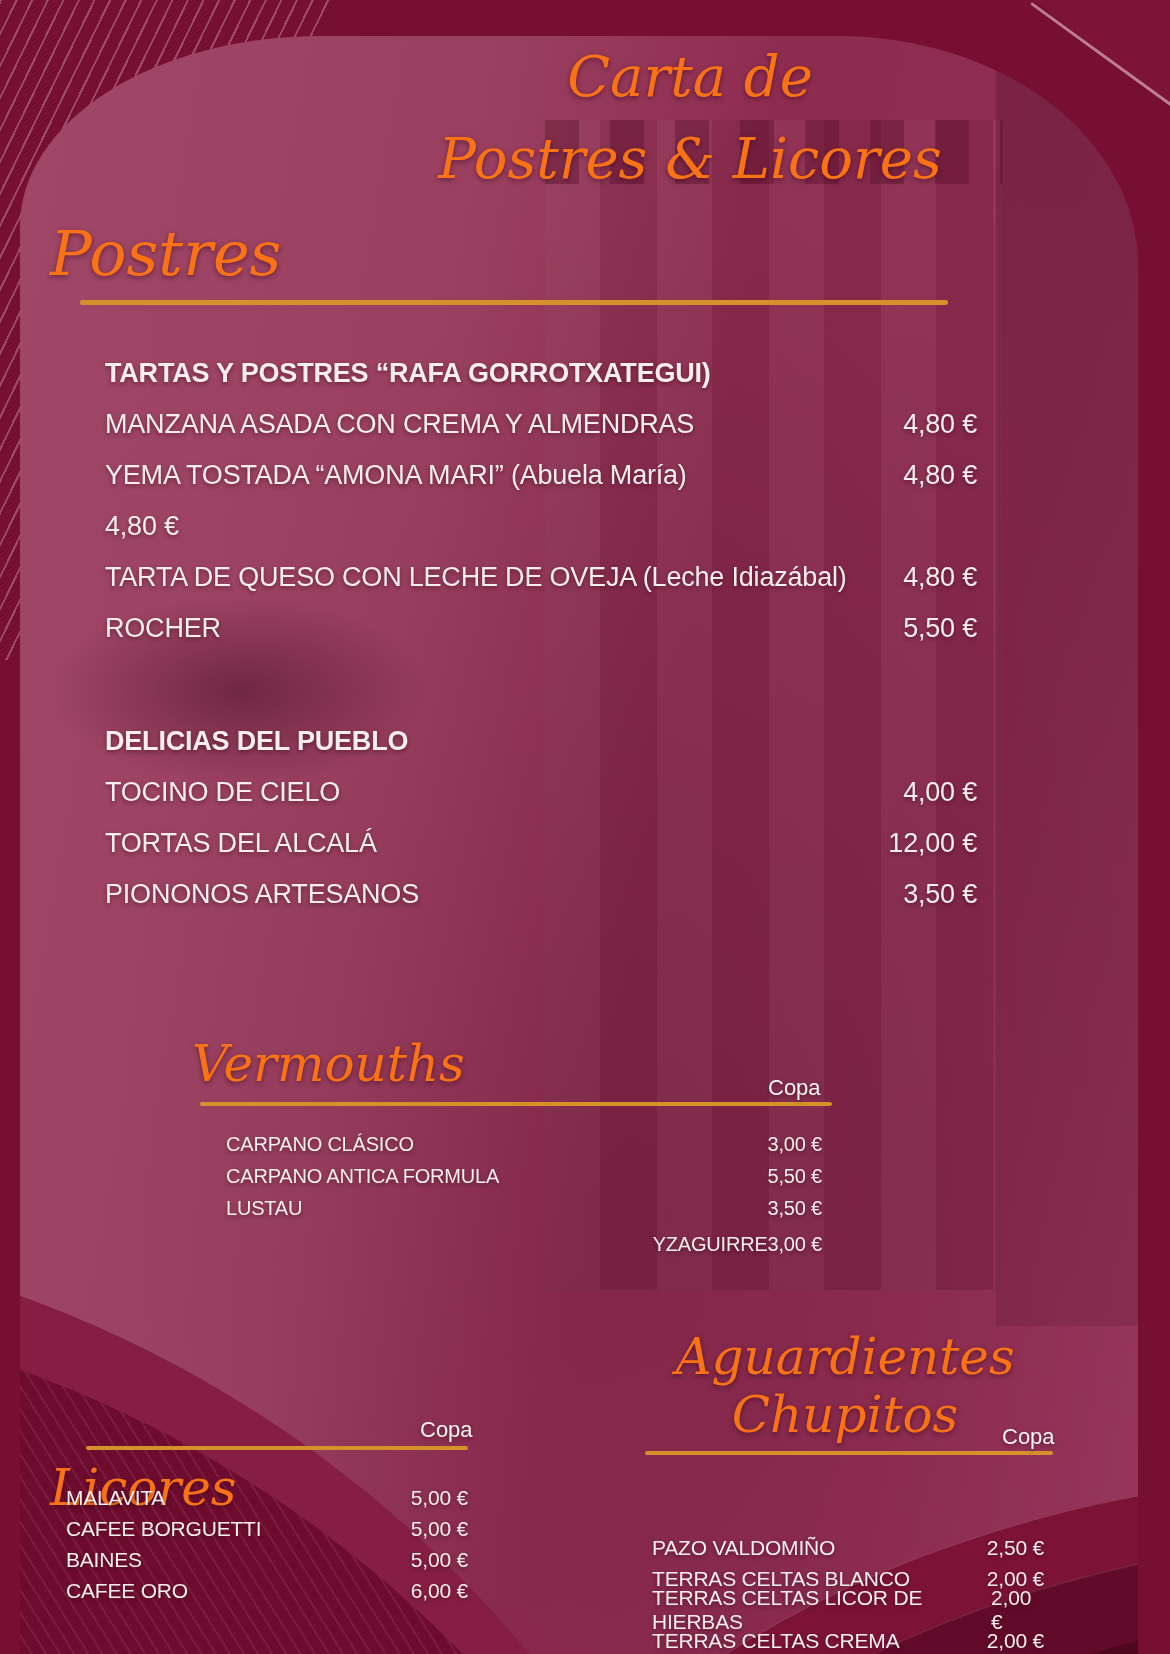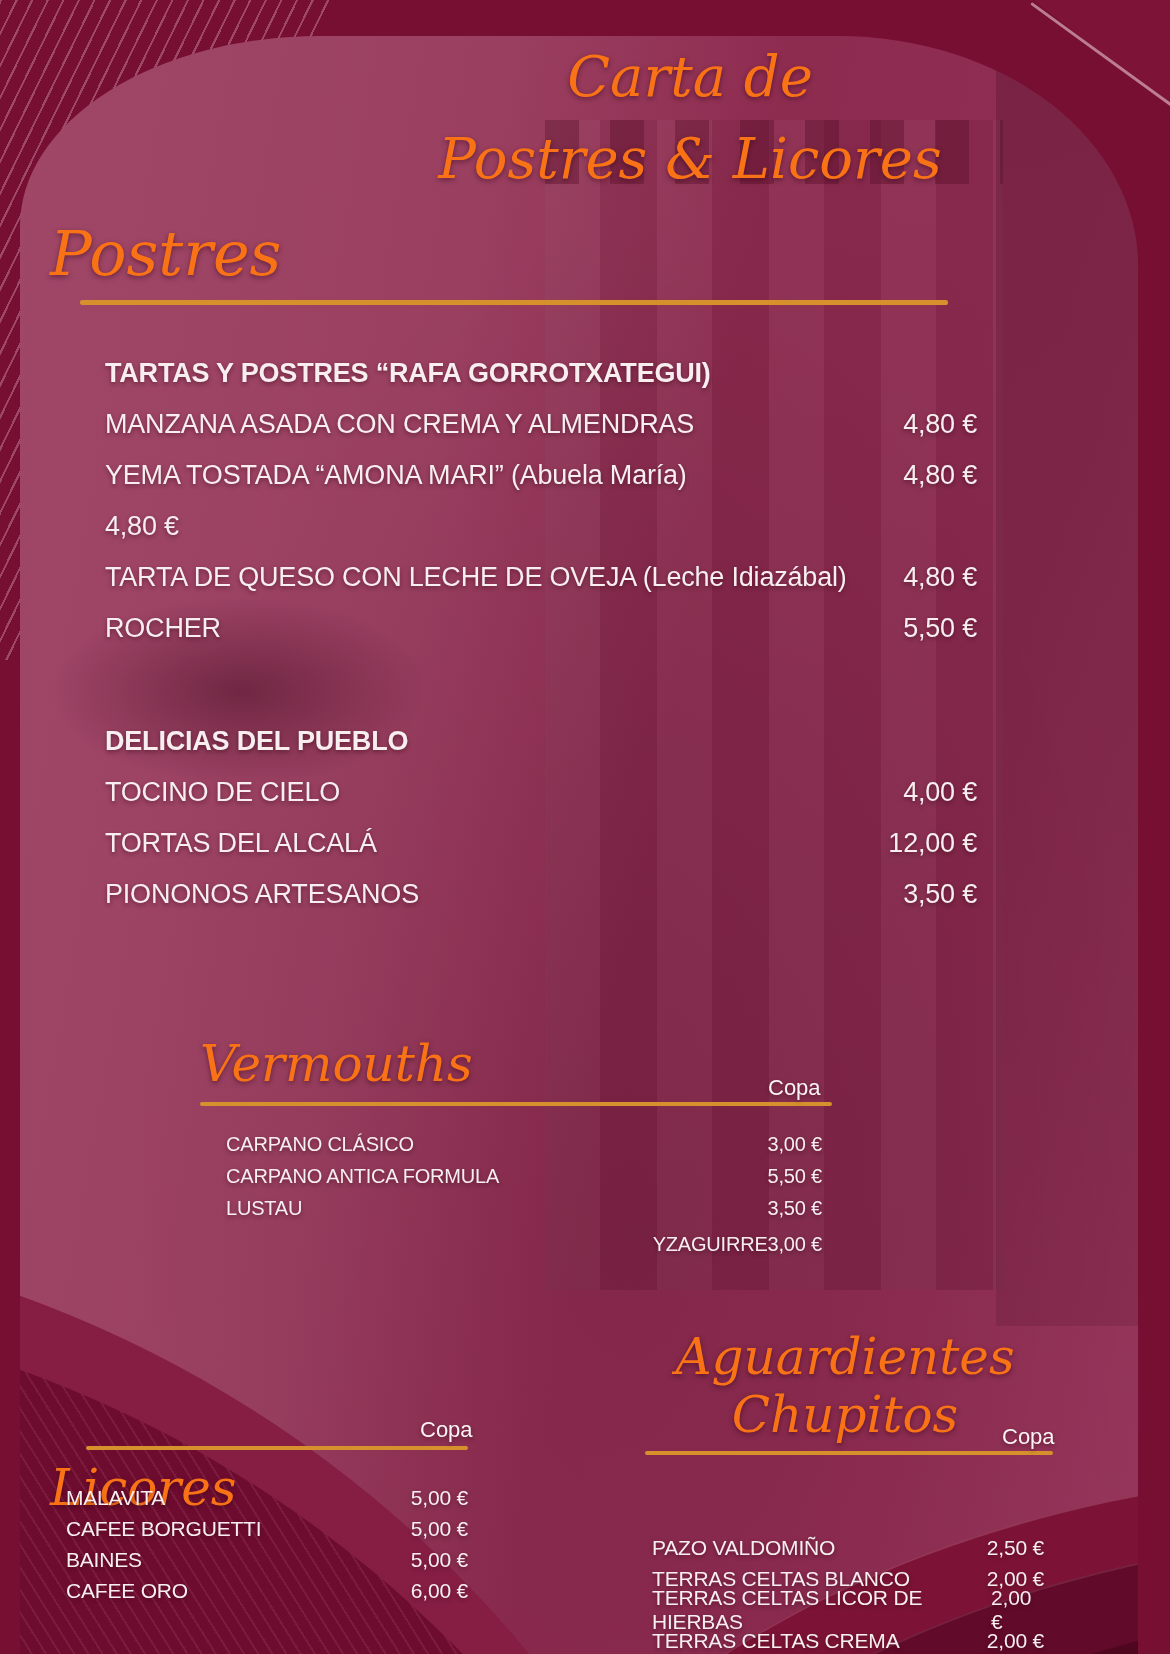--- a/index.html
+++ b/index.html
@@ -78,21 +78,21 @@
   .spacer{height:62px;}
   .srow{height:32px;font-size:20px;letter-spacing:-0.2px;}
   .lrow{height:31px;font-size:21px;letter-spacing:-0.2px;}
   .list{position:absolute;z-index:6;}
   
   #title{position:absolute;left:400px;top:36px;width:580px;z-index:6;text-align:center;
          font-size:56px;line-height:82px;}
   #postres-heading{position:absolute;left:50px;top:214px;z-index:6;font-size:62px;line-height:80px;}
   #postres-underline{left:80px;top:300px;width:868px;height:5px;}
   #postres-list{left:64px;top:348px;width:872px;margin-left:41px;}
-  #vermouths-heading{position:absolute;left:200px;top:1032px;z-index:6;font-size:50px;line-height:64px;}
+  #vermouths-heading{position:absolute;left:192px;top:1032px;z-index:6;font-size:50px;line-height:64px;}
   #vermouths-copa{left:768px;top:1075px;}
   #vermouths-underline{left:200px;top:1102px;width:632px;height:4px;}
   #vermouths-list{left:226px;top:1128px;width:596px;}
   #vermouths-list .last{margin-top:4px;justify-content:flex-end;}
   #licores-heading{position:absolute;left:50px;top:1456px;z-index:6;font-size:50px;line-height:64px;}
   #licores-copa{left:420px;top:1417px;}
   #licores-underline{left:86px;top:1446px;width:382px;height:4px;}
   #licores-list{left:66px;top:1482px;width:402px;}
   #aguardientes-heading{position:absolute;left:620px;top:1328px;width:450px;z-index:6;
     text-align:center;font-size:50px;line-height:58px;}

